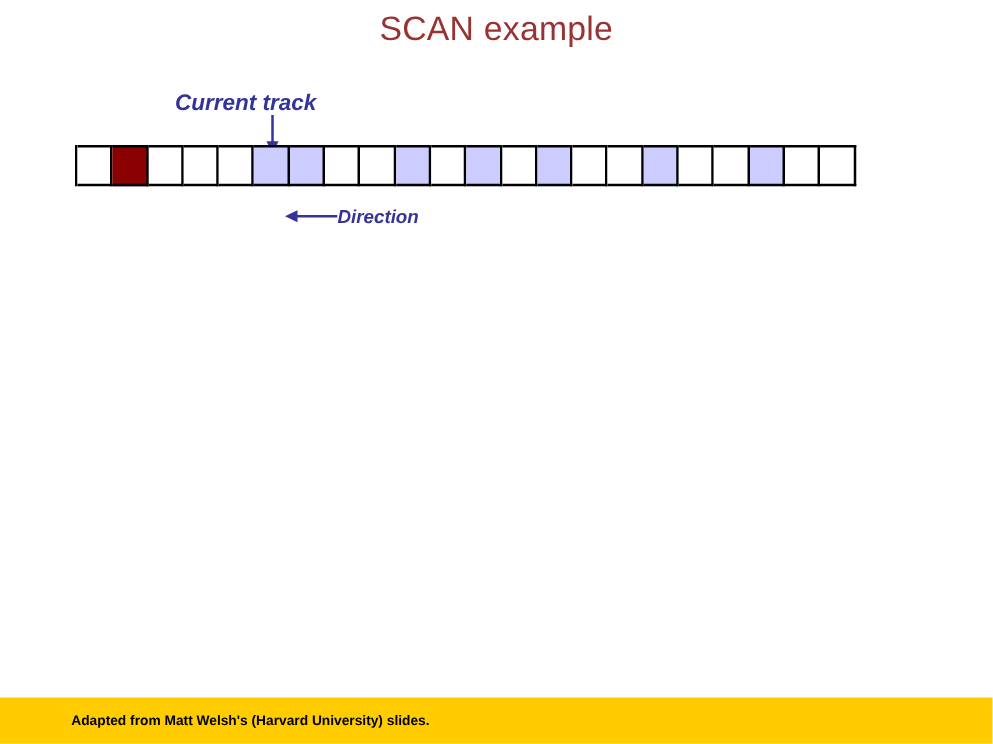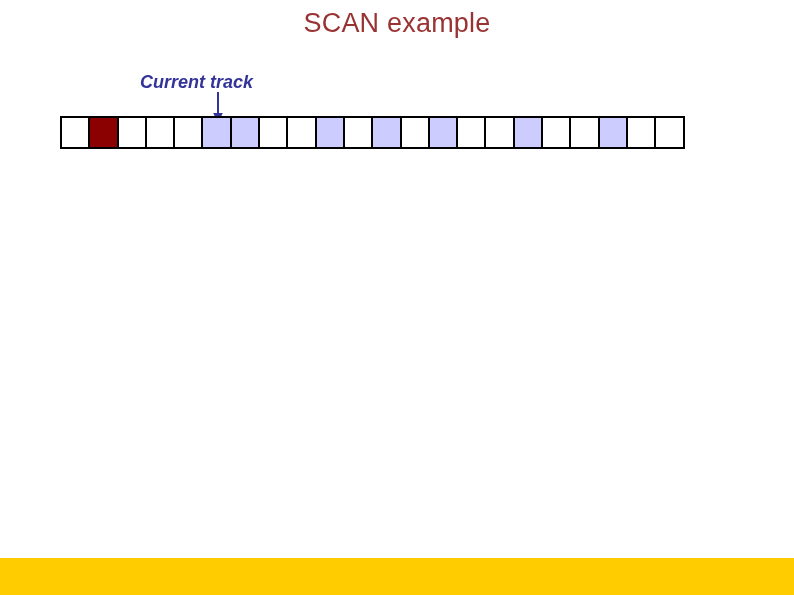--- a/index.html
+++ b/index.html
@@ -158,16 +158,26 @@
       <div class="track-cell" style="background: rgb(255, 255, 255);"></div>
       <div class="track-cell" style="background: rgb(255, 255, 255);"></div>
       <div class="track-cell req" style="background: rgb(204, 204, 255);"></div>
       <div class="track-cell" style="background: rgb(255, 255, 255);"></div>
       <div class="track-cell" style="background: rgb(255, 255, 255);"></div>
       <div class="track-cell req" style="background: rgb(204, 204, 255);"></div>
       <div class="track-cell" style="background: rgb(255, 255, 255);"></div>
       <div class="track-cell" style="background: rgb(255, 255, 255);"></div>
     </div>
 
+  <div id="direction-group">
+    <span id="direction-arrow">
+      <svg width="42" height="14" viewBox="0 0 42 14">
+        <line x1="9" y1="7" x2="42" y2="7" stroke="#333399" stroke-width="2"></line>
+        <polygon points="0,7 10,2.2 10,11.8" fill="#333399"></polygon>
+      </svg>
+    </span>
+    <span id="direction-label">Direction</span>
+  </div>
 
   <div id="footer-bar"></div>
+  <div id="footer-text">Adapted from Matt Welsh's (Harvard University) slides.</div>
 
 </div>
 
 </body></html>

